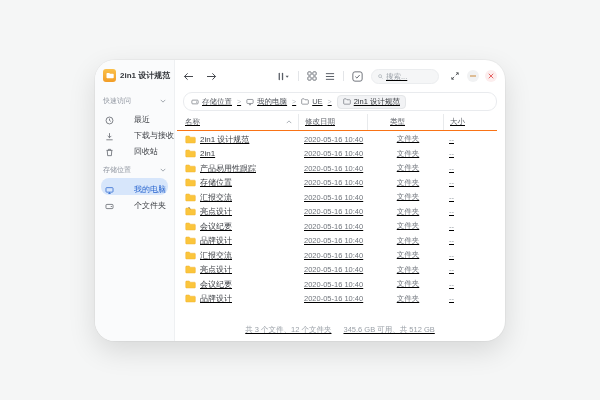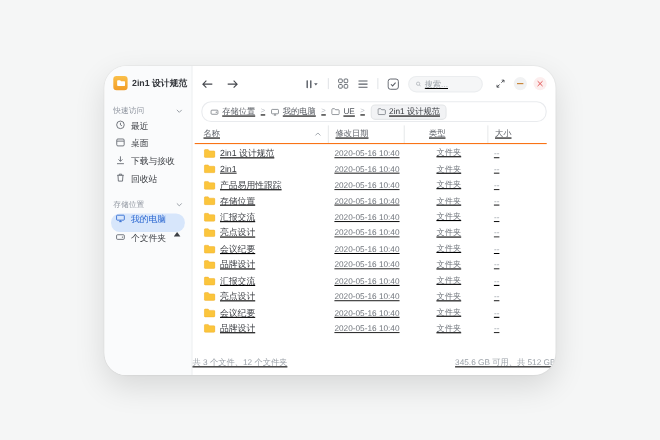--- a/index.html
+++ b/index.html
@@ -11,21 +11,21 @@
     display:flex; overflow:hidden; }
 
   
   .sidebar { width:80px; flex:0 0 80px; background:#fafbfc; border-right:1px solid #eef0f2; padding:7px 6px; }
   .app-title { display:flex; align-items:center; gap:4px; padding:2px 2px 6px 2px; }
   .app-icon { width:13px; height:13px; border-radius:3px; background:linear-gradient(180deg,#fac04a,#f29d27);
     display:flex; align-items:center; justify-content:center; flex:0 0 13px; }
   .app-title .t { font-size:8px; font-weight:bold; color:#33363b; white-space:nowrap; }
   .sec { display:flex; align-items:center; justify-content:space-between; margin:8px 2px 3px 2px; }
   .sec .s { font-size:7px; color:#9096a0; }
-  .side-item { display:flex; align-items:flex-start; gap:5px; height:16px; padding:0 4px; border-radius:8px;
+  .side-item { display:flex; align-items:flex-end; gap:20px; height:16px; padding:0 4px; border-radius:8px;
     font-size:8px; color:#3a3d42; white-space:nowrap; }
   .side-item svg { flex:0 0 auto; color:#595e66; }
   .side-item.sel { background:#d7e6fb; color:#2764cf; height:17px; }
   .side-item.sel svg { color:#2764cf; }
   .eject { width:0; height:0; border-left:3px solid transparent; border-right:3px solid transparent;
     border-bottom:4px solid #3c3f44; margin-left:auto; }
 
   
   .main { flex:1; display:flex; flex-direction:column; min-width:0;text-decoration:underline; }
   .toolbar { height:32px; display:flex; align-items:center; padding:0 8px; gap:8px; }
@@ -60,21 +60,21 @@
   .hc.size { flex:1; border-left:1px solid #e8eaec; padding-left:6px; }
 
   .rows { margin:1px 8px 0 2px; padding-left:8px; flex:1; overflow:hidden; }
   .row { display:flex; align-items:center; height:14.5px; }
   .cell { white-space:nowrap; overflow:hidden; }
   .cell.name { width:113px; display:flex; align-items:center; gap:4px; font-size:8px; color:#3a3d42; }
   .cell.date { width:69px; padding-left:6px; font-size:7.5px; color:#70757c; }
   .cell.type { width:76px; padding-left:6px; font-size:7.5px; color:#70757c;text-align:center; }
   .cell.size { flex:1; padding-left:6px; font-size:7.5px; color:#9aa0a7; }
 
-  .statusbar { height:23px; display:flex; align-items:center; justify-content:space-between; gap:12px;
+  .statusbar { height:23px; display:flex; align-items:center; justify-content:center; gap:12px;
     font-size:7.5px; color:#9aa0a7; }
 </style>
 </head>
 <body>
 
 <div class="window">
 
   <div class="sidebar">
     <div class="app-title">
       <span class="app-icon">
@@ -91,27 +91,20 @@
           <path d="M1 1l3 3 3-3" fill="none" stroke="#9aa0a7" stroke-width="1.2"></path>
         </svg>
     </div>
 
     <div class="side-item">
       <svg width="9" height="9" viewBox="0 0 12 12">
           <circle cx="6" cy="6" r="4.6" fill="none" stroke="currentColor" stroke-width="1"></circle>
           <path d="M6 3.4V6l1.8 1.2" fill="none" stroke="currentColor" stroke-width="1"></path>
         </svg>
       <span>最近</span>
-    </div>
-    <div class="side-item">
-      <svg width="9" height="9" viewBox="0 0 12 12">
-          <rect x="1.5" y="1.8" width="9" height="8.4" rx="1.4" fill="none" stroke="currentColor" stroke-width="1"></rect>
-          <path d="M1.8 4.4h8.4" stroke="currentColor" stroke-width="1"></path>
-        </svg>
-      <span>桌面</span>
     </div>
     <div class="side-item">
       <svg width="9" height="9" viewBox="0 0 12 12">
           <path d="M6 1.5v6M3.6 5.2L6 7.6l2.4-2.4" fill="none" stroke="currentColor" stroke-width="1"></path>
           <path d="M1.8 10.4h8.4" stroke="currentColor" stroke-width="1"></path>
         </svg>
       <span>下载与接收</span>
     </div>
     <div class="side-item">
       <svg width="9" height="9" viewBox="0 0 12 12">

